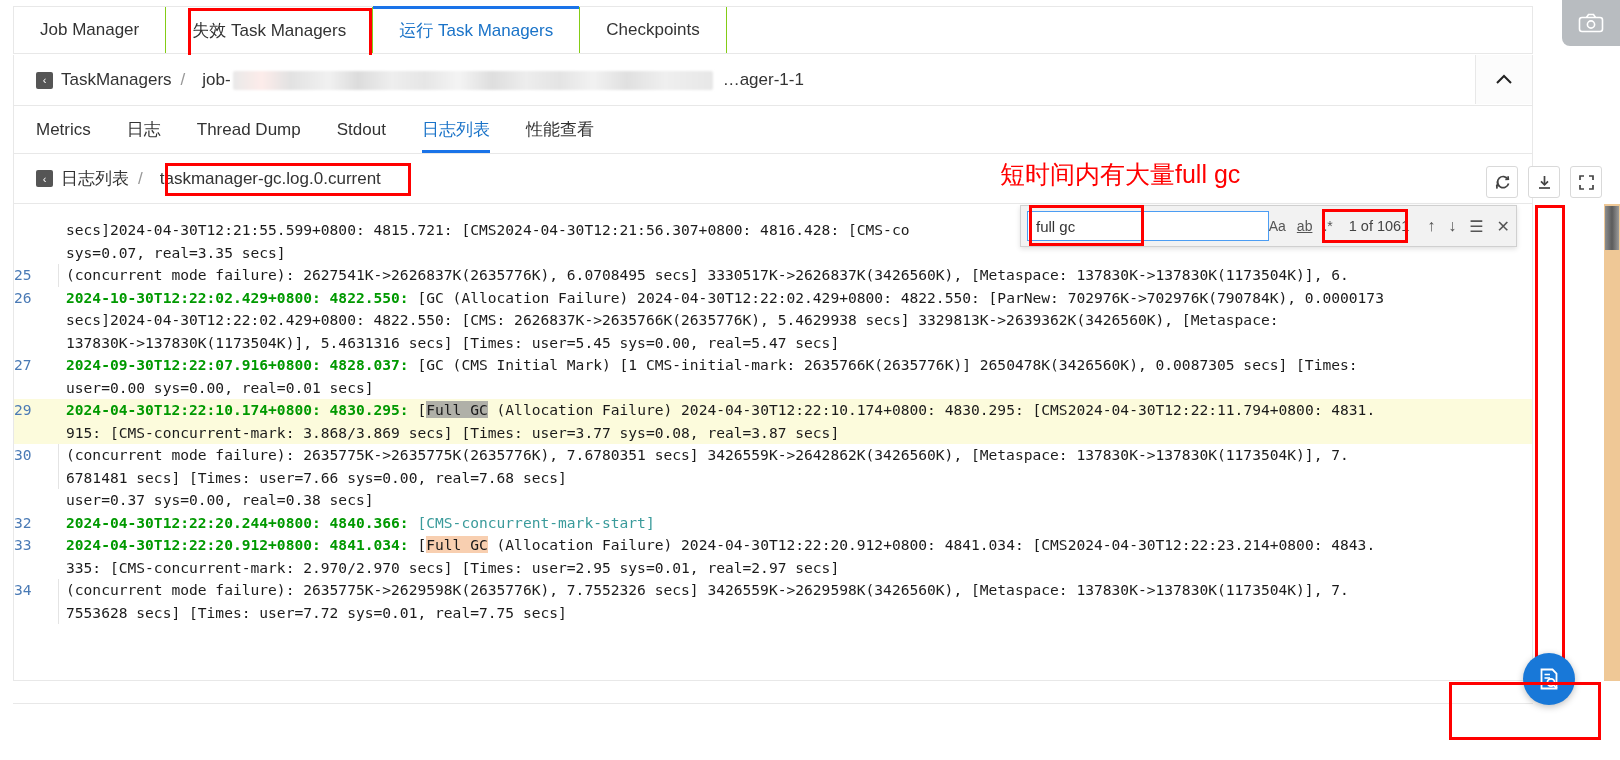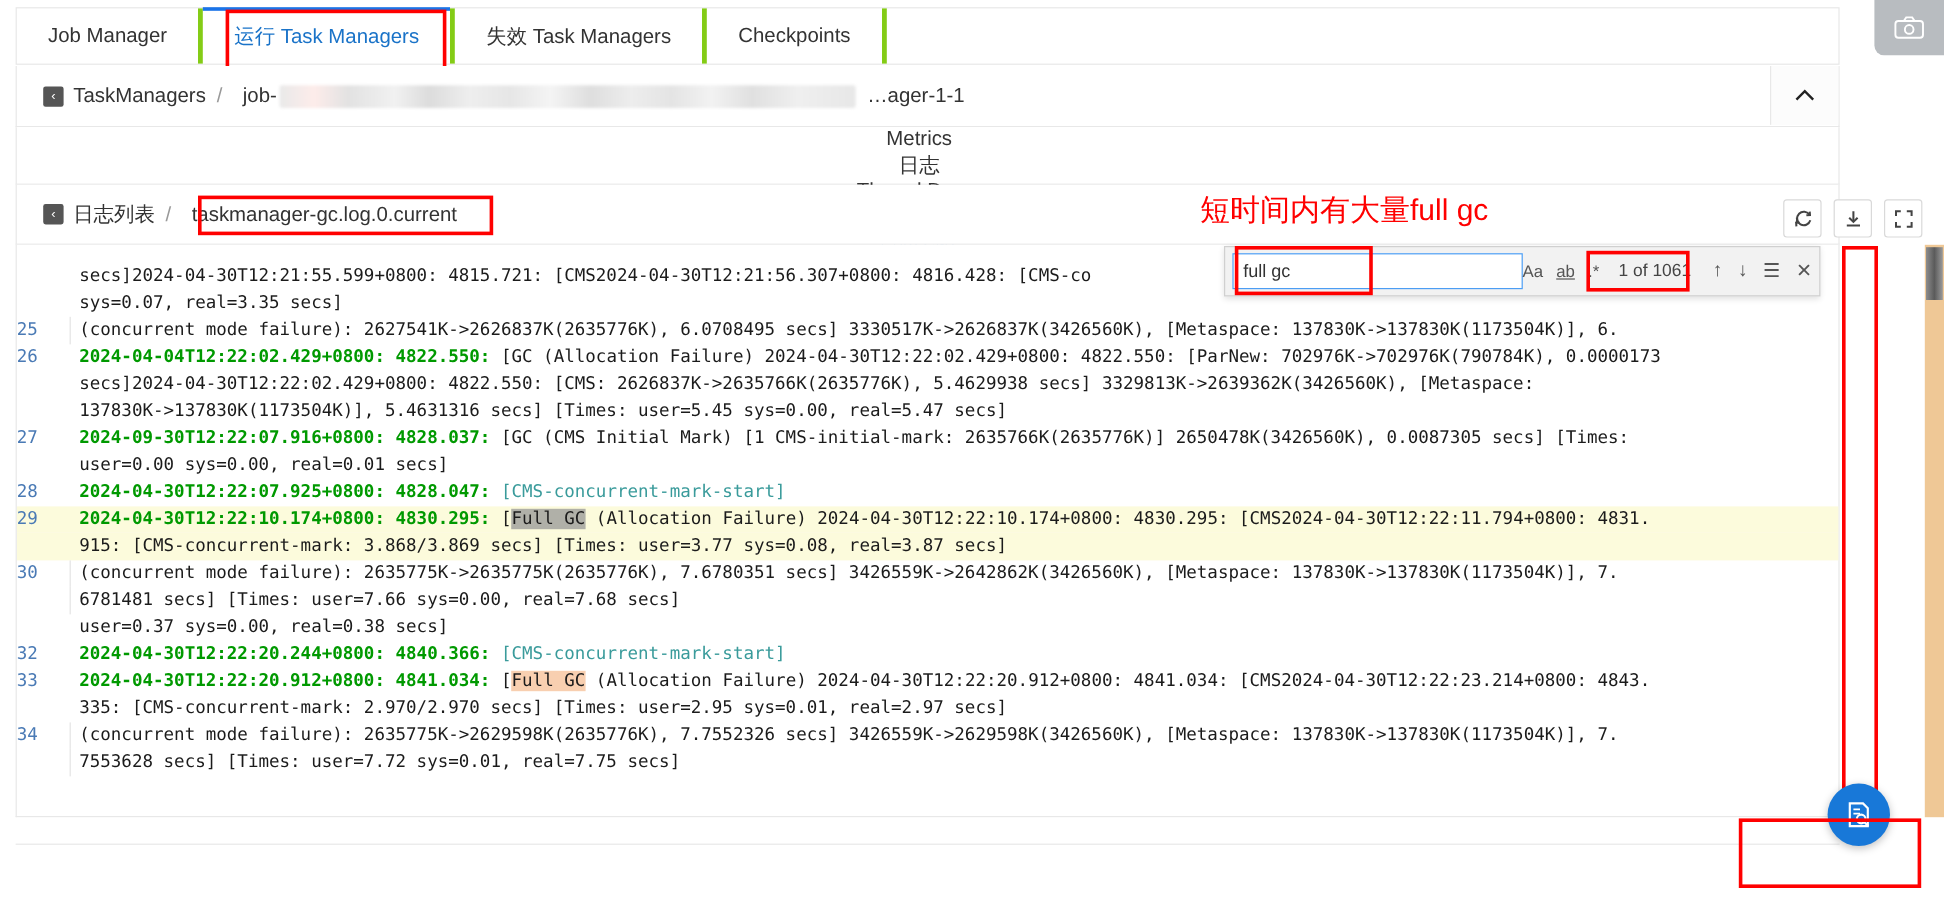--- a/index.html
+++ b/index.html
@@ -14,21 +14,21 @@
 
   
   .tabbar{
     position:absolute;left:13px;top:6px;width:1520px;height:48px;
     border:1px solid #e8e8e8;border-bottom:1px solid #e8e8e8;
     background:#fff;box-sizing:border-box;display:flex;align-items:stretch;
   }
   .tab{
     display:flex;align-items:center;justify-content:center;
     padding:0 26px;font-size:17px;color:#333;
-    border-right:4px solid #84cc16;box-sizing:border-box;
+    border-right:1px solid #84cc16;box-sizing:border-box;
     position:relative;white-space:nowrap;cursor:pointer;
   }
   .tab.active{color:#1a73c8;}
   .tab.active:before{
     content:"";position:absolute;left:0;right:0;top:-1px;height:3px;background:#1a73e8;
   }
   .redbox{position:absolute;border:3px solid #ff0000;box-sizing:border-box;pointer-events:none;}
 
   
   .crumbrow{
@@ -53,21 +53,21 @@
   .collapse{
     position:absolute;right:0;top:0;width:56px;height:49px;
     border-left:1px solid #e8e8e8;display:flex;align-items:center;justify-content:center;
     font-size:19px;color:#333;cursor:pointer;background:#fcfcfc;
   }
 
   
   .subnav{
     position:absolute;left:13px;top:106px;width:1520px;height:48px;
     border:1px solid #e8e8e8;border-top:none;box-sizing:border-box;
-    display:flex;align-items:center;background:#fff;padding-left:22px;flex-direction:column;
+    display:flex;align-items:center;background:#fff;padding-left:22px;
   }
   .subtab{font-size:17px;color:#333;margin-right:36px;position:relative;
     height:47px;display:flex;align-items:center;cursor:pointer;}
   .subtab.active{color:#1a73c8;}
   .subtab.active:after{
     content:"";position:absolute;left:0;right:0;bottom:0;height:3px;background:#1a73e8;
   }
 
   
   .filecrumb{
@@ -165,25 +165,25 @@
       <rect x="1.5" y="4.5" width="23" height="14" rx="2.5" fill="none" stroke="#fff" stroke-width="1.6"></rect>
       <path d="M8.5 4.5 L10.5 1.5 L15.5 1.5 L17.5 4.5" fill="none" stroke="#fff" stroke-width="1.6"></path>
       <circle cx="13" cy="11.5" r="3.6" fill="none" stroke="#fff" stroke-width="1.6"></circle>
     </svg>
   </div>
 
   <div class="tabbar">
     <div class="tab">
       <span>Job Manager</span>
     </div>
+    <div class="tab">
+      <span>失效 Task Managers</span>
+    </div>
     <div class="tab active">
       <span>运行 Task Managers</span>
-    </div>
-    <div class="tab">
-      <span>失效 Task Managers</span>
     </div>
     <div class="tab">
       <span>Checkpoints</span>
     </div>
   </div>
   <div class="redbox" style="left:188px;top:8px;width:184px;height:52px;"></div>
 
   <div class="crumbrow">
     <div class="backbtn">‹</div>
     <span class="crumbtext">TaskManagers</span>
@@ -253,26 +253,25 @@
         <polyline points="6,15 2,15 2,11" fill="none" stroke="#444" stroke-width="1.7"></polyline>
       </svg>
     </div>
   </div>
 
   <div class="logwrap">
     <div class="loginner" id="log-lines">
         <div class="logline"><div class="gut"></div><div class="body nobar"><span class="plain">secs]2024-04-30T12:21:55.599+0800: 4815.721: [CMS2024-04-30T12:21:56.307+0800: 4816.428: [CMS-co</span></div></div>
         <div class="logline"><div class="gut"></div><div class="body nobar"><span class="plain">sys=0.07, real=3.35 secs]</span></div></div>
         <div class="logline"><div class="gut">25</div><div class="body"><span class="plain">(concurrent mode failure): 2627541K-&gt;2626837K(2635776K), 6.0708495 secs] 3330517K-&gt;2626837K(3426560K), [Metaspace: 137830K-&gt;137830K(1173504K)], 6.</span></div></div>
-        <div class="logline"><div class="gut">26</div><div class="body nobar"><span class="ts">2024-04-04T12:22:02.429+0800: 4822.550:</span><span class="plain"> [GC (Allocation Failure) 2024-04-30T12:22:02.429+0800: 4822.550: [ParNew: 702976K-&gt;702976K(790784K), 0.0000173</span></div></div>
+        <div class="logline"><div class="gut">26</div><div class="body nobar"><span class="ts">2024-10-30T12:22:02.429+0800: 4822.550:</span><span class="plain"> [GC (Allocation Failure) 2024-04-30T12:22:02.429+0800: 4822.550: [ParNew: 702976K-&gt;702976K(790784K), 0.0000173</span></div></div>
         <div class="logline"><div class="gut"></div><div class="body nobar"><span class="plain">secs]2024-04-30T12:22:02.429+0800: 4822.550: [CMS: 2626837K-&gt;2635766K(2635776K), 5.4629938 secs] 3329813K-&gt;2639362K(3426560K), [Metaspace:</span></div></div>
         <div class="logline"><div class="gut"></div><div class="body nobar"><span class="plain">137830K-&gt;137830K(1173504K)], 5.4631316 secs] [Times: user=5.45 sys=0.00, real=5.47 secs]</span></div></div>
         <div class="logline"><div class="gut">27</div><div class="body nobar"><span class="ts">2024-09-30T12:22:07.916+0800: 4828.037:</span><span class="plain"> [GC (CMS Initial Mark) [1 CMS-initial-mark: 2635766K(2635776K)] 2650478K(3426560K), 0.0087305 secs] [Times:</span></div></div>
         <div class="logline"><div class="gut"></div><div class="body nobar"><span class="plain">user=0.00 sys=0.00, real=0.01 secs]</span></div></div>
-        <div class="logline"><div class="gut">28</div><div class="body nobar"><span class="ts">2024-04-30T12:22:07.925+0800: 4828.047:</span><span class="plain"> </span><span class="teal">[CMS-concurrent-mark-start]</span></div></div>
         <div class="logline hl-row"><div class="gut">29</div><div class="body nobar"><span class="ts">2024-04-30T12:22:10.174+0800: 4830.295:</span><span class="plain"> [</span><span class="mark-gray">Full GC</span><span class="plain"> (Allocation Failure) 2024-04-30T12:22:10.174+0800: 4830.295: [CMS2024-04-30T12:22:11.794+0800: 4831.</span></div></div>
         <div class="logline hl-row"><div class="gut"></div><div class="body nobar"><span class="plain">915: [CMS-concurrent-mark: 3.868/3.869 secs] [Times: user=3.77 sys=0.08, real=3.87 secs]</span></div></div>
         <div class="logline"><div class="gut">30</div><div class="body"><span class="plain">(concurrent mode failure): 2635775K-&gt;2635775K(2635776K), 7.6780351 secs] 3426559K-&gt;2642862K(3426560K), [Metaspace: 137830K-&gt;137830K(1173504K)], 7.</span></div></div>
         <div class="logline"><div class="gut"></div><div class="body"><span class="plain">6781481 secs] [Times: user=7.66 sys=0.00, real=7.68 secs]</span></div></div>
         <div class="logline"><div class="gut"></div><div class="body nobar"><span class="plain">user=0.37 sys=0.00, real=0.38 secs]</span></div></div>
         <div class="logline"><div class="gut">32</div><div class="body nobar"><span class="ts">2024-04-30T12:22:20.244+0800: 4840.366:</span><span class="plain"> </span><span class="teal">[CMS-concurrent-mark-start]</span></div></div>
         <div class="logline"><div class="gut">33</div><div class="body nobar"><span class="ts">2024-04-30T12:22:20.912+0800: 4841.034:</span><span class="plain"> [</span><span class="mark-orange">Full GC</span><span class="plain"> (Allocation Failure) 2024-04-30T12:22:20.912+0800: 4841.034: [CMS2024-04-30T12:22:23.214+0800: 4843.</span></div></div>
         <div class="logline"><div class="gut"></div><div class="body nobar"><span class="plain">335: [CMS-concurrent-mark: 2.970/2.970 secs] [Times: user=2.95 sys=0.01, real=2.97 secs]</span></div></div>
         <div class="logline"><div class="gut">34</div><div class="body"><span class="plain">(concurrent mode failure): 2635775K-&gt;2629598K(2635776K), 7.7552326 secs] 3426559K-&gt;2629598K(3426560K), [Metaspace: 137830K-&gt;137830K(1173504K)], 7.</span></div></div>
         <div class="logline"><div class="gut"></div><div class="body"><span class="plain">7553628 secs] [Times: user=7.72 sys=0.01, real=7.75 secs]</span></div></div>

